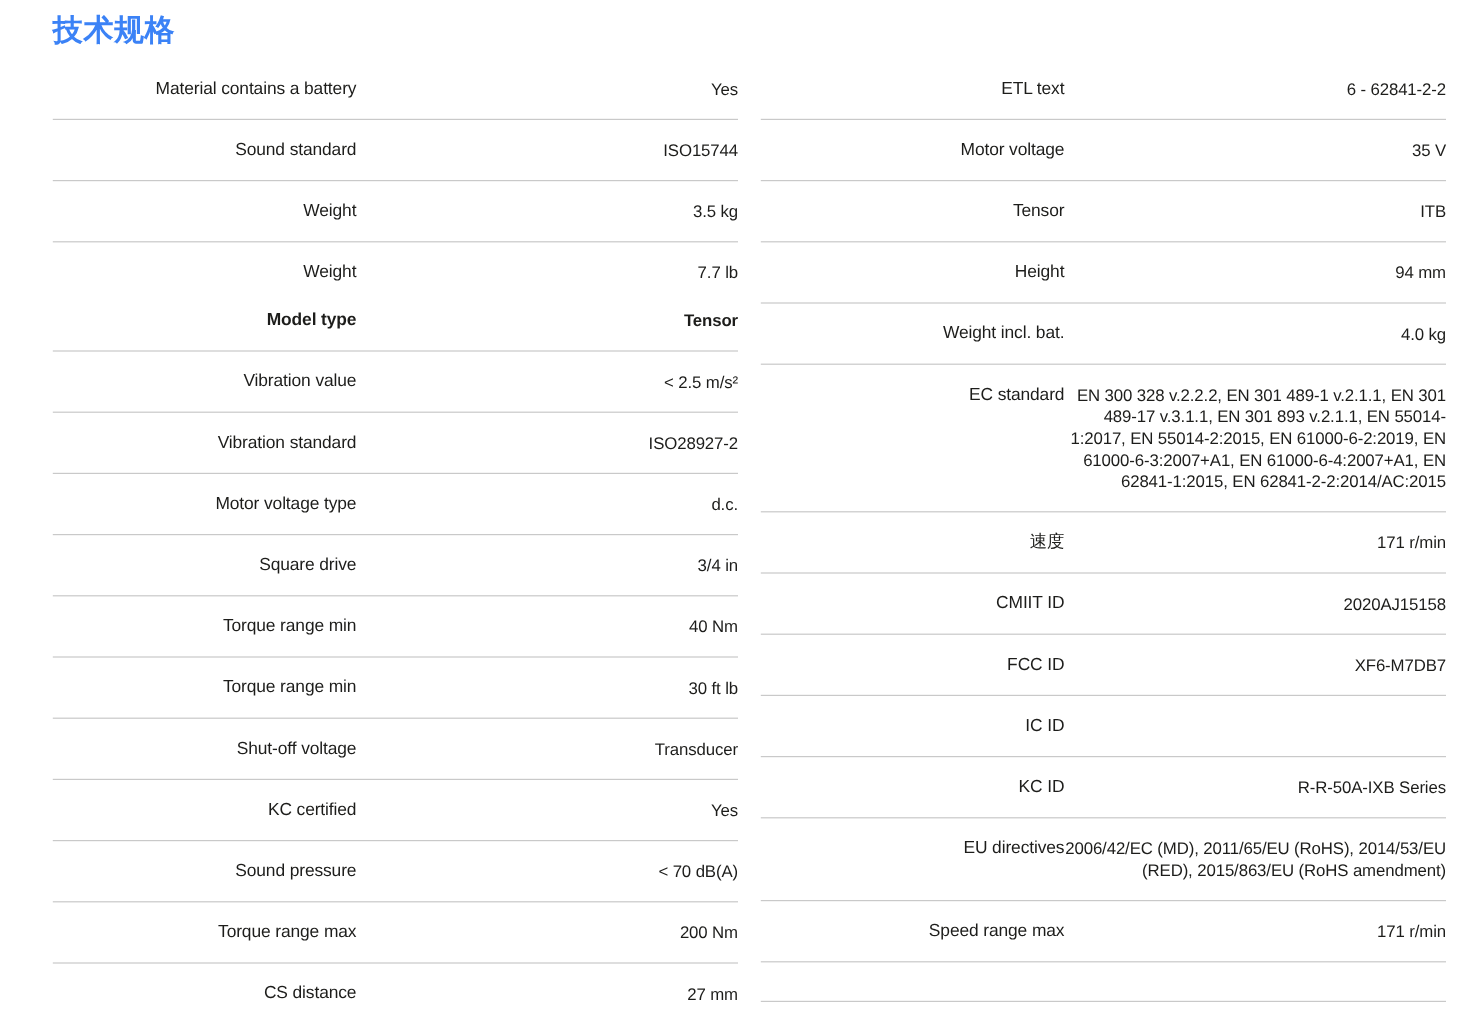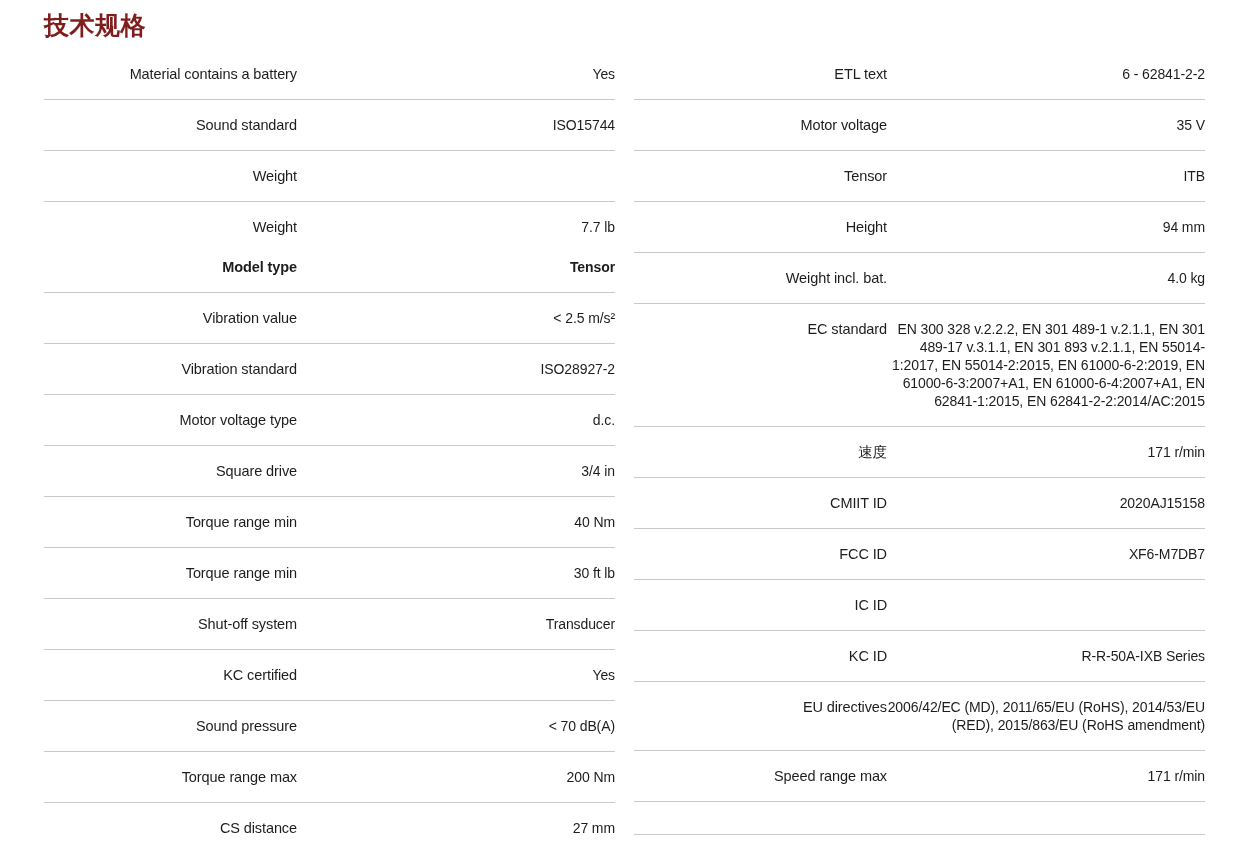--- a/index.html
+++ b/index.html
@@ -15,21 +15,21 @@
     color: #1d1d1b;
   }
   .page {
     padding: 0 28px 0 44px;
   }
   h1.page-title {
     margin: 11px 0 10px 0;
     font-size: 25px;
     line-height: 28px;
     font-weight: 700;
-    color: #7f1d1d;
+    color: #3b82f6;
     letter-spacing: 0.5px;
   }
   .spec-grid {
     display: flex;
     gap: 19px;
     align-items: flex-start;
   }
   .spec-col {
     flex: 0 0 571px;
     width: 571px;
@@ -76,20 +76,21 @@
         </div>
         <div class="spec-cell">
           <div class="spec-pair">
             <div class="spec-label">Sound standard</div>
             <div class="spec-value">ISO15744</div>
           </div>
         </div>
         <div class="spec-cell">
           <div class="spec-pair">
             <div class="spec-label">Weight</div>
+            <div class="spec-value">3.5 kg</div>
           </div>
         </div>
         <div class="spec-cell">
           <div class="spec-pair">
             <div class="spec-label">Weight</div>
             <div class="spec-value">7.7 lb</div>
           </div>
           <div class="spec-pair">
             <div class="spec-label">Model type</div>
             <div class="spec-value">Tensor</div>
@@ -126,21 +127,21 @@
           </div>
         </div>
         <div class="spec-cell">
           <div class="spec-pair">
             <div class="spec-label">Torque range min</div>
             <div class="spec-value">30 ft lb</div>
           </div>
         </div>
         <div class="spec-cell">
           <div class="spec-pair">
-            <div class="spec-label">Shut-off system</div>
+            <div class="spec-label">Shut-off voltage</div>
             <div class="spec-value">Transducer</div>
           </div>
         </div>
         <div class="spec-cell">
           <div class="spec-pair">
             <div class="spec-label">KC certified</div>
             <div class="spec-value">Yes</div>
           </div>
         </div>
         <div class="spec-cell">

